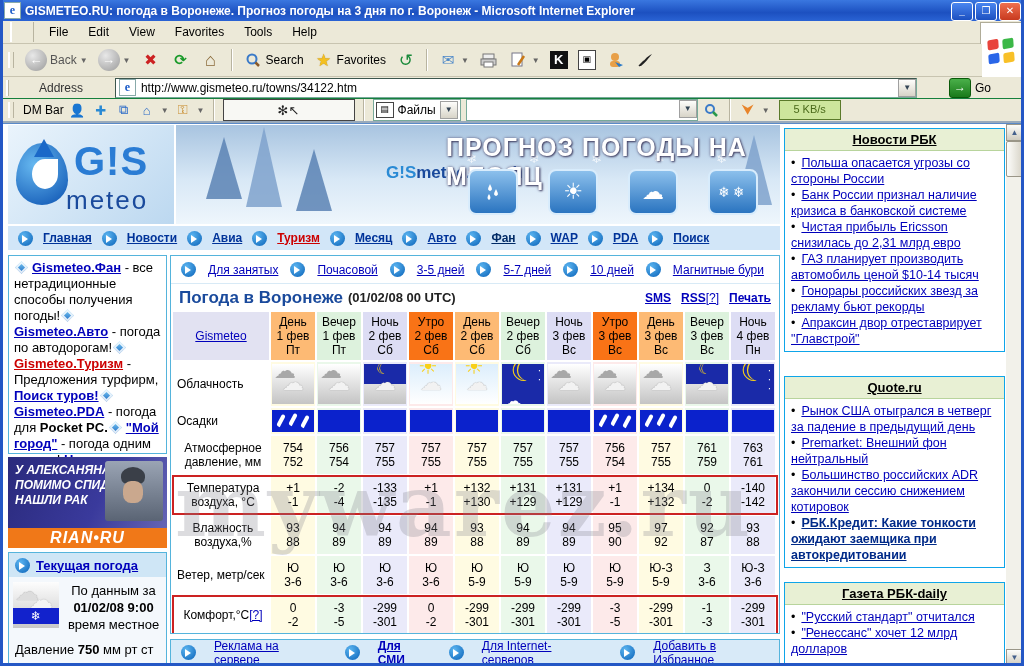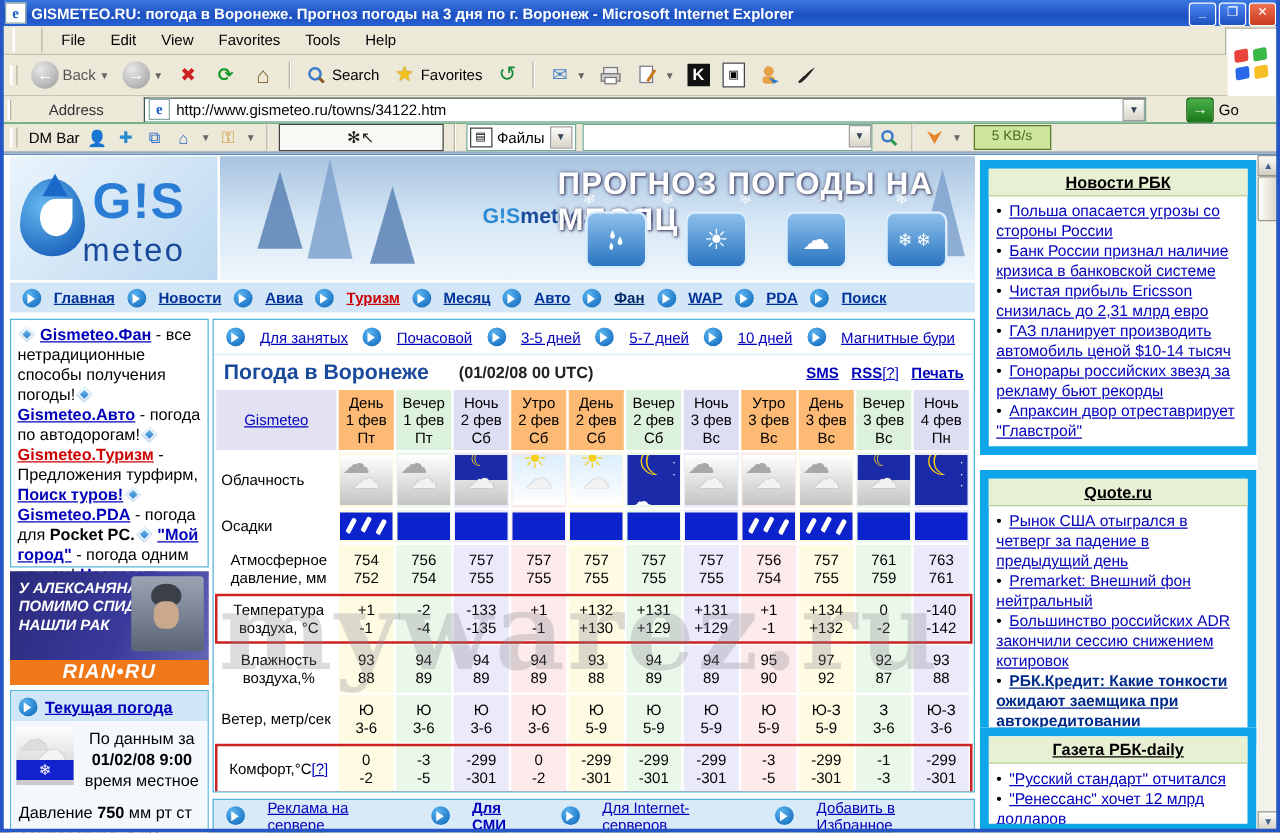--- a/index.html
+++ b/index.html
@@ -99,52 +99,52 @@
   .cur-tile .cl{position:absolute;font-size:24px;color:#ddd;text-shadow:0 0 1px #999;}
   .cur-tile .strip{position:absolute;left:0;bottom:4px;width:100%;height:16px;background:#1222cc;color:#fff;text-align:center;font-size:12px;line-height:16px;}
   .cur-txt{font-size:13px;text-align:center;line-height:17px;flex:1;}
   .cur-press{padding:4px 4px 0 6px;font-size:13px;background:#f4f8fc;}
   
   .center{left:170px;top:255px;width:610px;height:379px;border:1px solid #55b4dc;background:#fff;box-sizing:border-box;overflow:hidden;}
   .qlinks{height:27px;display:flex;align-items:center;gap:12px;padding-left:10px;border-bottom:1px solid #d8eaf6;}
   .qlinks a{font-size:12px;}
   .titlerow{height:27px;display:flex;align-items:center;padding:0 8px;}
   .ptitle{font-size:17px;font-weight:bold;color:#1a4a9c;}
-  .putc{font-size:13px;font-weight:bold;color:#222;margin-left:24px;}
+  .putc{font-size:13px;font-weight:bold;color:#222;margin-left:5px;}
   .trt{margin-left:auto;display:flex;gap:10px;align-items:center;}
   .trt a{font-weight:bold;}
   
   .wtable{padding:1px 2px;}
   .w-row{display:flex;margin-bottom:2px;}
   .w-row.red{outline:2px solid #cc2222;outline-offset:-1px;}
   .wcell{flex:none;margin-right:2px;box-sizing:border-box;display:flex;flex-direction:column;align-items:center;justify-content:center;font-size:12px;line-height:14px;text-align:center;}
   .wlabel{width:96px;align-items:flex-start;text-align:center;padding-left:4px;background:#fff;}
   .wc{width:44px;}
   .t-day{background:#fffbe2}.t-eve{background:#eaf8ea}.t-night{background:#eaeafa}.t-morn{background:#fdeaea}
-  .h-day{background:#fdba74}.h-eve{background:#ddf2dd}.h-night{background:#ddddf4}.h-morn{background:#fdba74}
+  .h-day{background:#fdba74}.h-eve{background:#ddf2dd}.h-night{background:#ddddf4}.h-morn{background:#f97316}
   .corner{width:96px;background:#e2e2f2;display:flex;align-items:center;justify-content:center;}
   .tile{width:42px;height:40px;position:relative;overflow:hidden;background:linear-gradient(#ffffff,#c4c4c4);}
   .tile .cl{position:absolute;font-size:22px;}
   .tile .b{color:#a8a8a8;left:2px;top:0px;}
   .tile .f{color:#f2f2f2;left:10px;top:12px;text-shadow:0 0 1px #888;}
   .tile.sky{background:linear-gradient(#dceefc,#ffffff);}
   .tile .sun{position:absolute;left:8px;top:-4px;color:#f8d018;font-size:22px;}
   .tile .nsky{position:absolute;left:0;top:0;width:100%;height:20px;background:#1a2aa8;}
   .tile .moon{position:absolute;left:12px;top:-2px;color:#f8d018;font-size:16px;}
   .tile.night{background:#1a2aa8;}
   .tile.night .moon{font-size:30px;left:8px;top:0px;}
   .tile .stars{position:absolute;right:3px;top:2px;color:#fff;font-size:10px;line-height:9px;}
   .tile .smcl{position:absolute;left:2px;bottom:-4px;color:#fff;font-size:18px;}
   .ptile{width:42px;height:22px;background:#0b22cc;position:relative;overflow:hidden;}
   .ptile .st{position:absolute;width:4px;height:13px;background:#fff;border-radius:3px 3px 0 3px;transform:rotate(28deg);}
   .ptile .st:nth-child(1){left:7px;top:4px}.ptile .st:nth-child(2){left:19px;top:3px}.ptile .st:nth-child(3){left:31px;top:5px}
   .footerbox{left:170px;top:639px;width:610px;height:27px;border:1px solid #55b4dc;background:#d8eaf8;display:flex;align-items:center;gap:18px;padding-left:10px;box-sizing:border-box;}
   .footerbox a{font-size:12px;}
   
-  .news{position:absolute;width:221px;box-sizing:border-box;border:7px solid #0ea5e9;background:#fff;}
+  .news{position:absolute;width:221px;box-sizing:border-box;border:1px solid #0ea5e9;background:#fff;}
   .news-h{background:#e8f0d4;border-bottom:1px solid #b8d49c;text-align:center;font-weight:bold;font-size:13px;padding:3px 0;}
   .news-h span{text-decoration:underline;}
   .news ul{margin:4px 4px 4px 6px;padding:0;list-style:none;font-size:12.5px;line-height:16px;}
   .news li:before{content:"•";margin-right:6px;color:#000;}
   .news a.bold{font-weight:bold;color:#002a88;}
   
   .vscroll{left:1006px;top:124px;width:17px;height:542px;background:#f2f1ea;}
   .sbtn{position:absolute;left:0;width:17px;height:17px;background:linear-gradient(#fdfdfb,#d0ccc0);border:1px solid #9a9688;
     box-sizing:border-box;color:#44608c;font-size:8px;text-align:center;line-height:15px;}
   .sthumb{position:absolute;left:0;top:17px;width:17px;height:36px;background:linear-gradient(90deg,#fdfdfb,#d8d4c8);border:1px solid #9a9688;box-sizing:border-box;border-radius:2px;}

